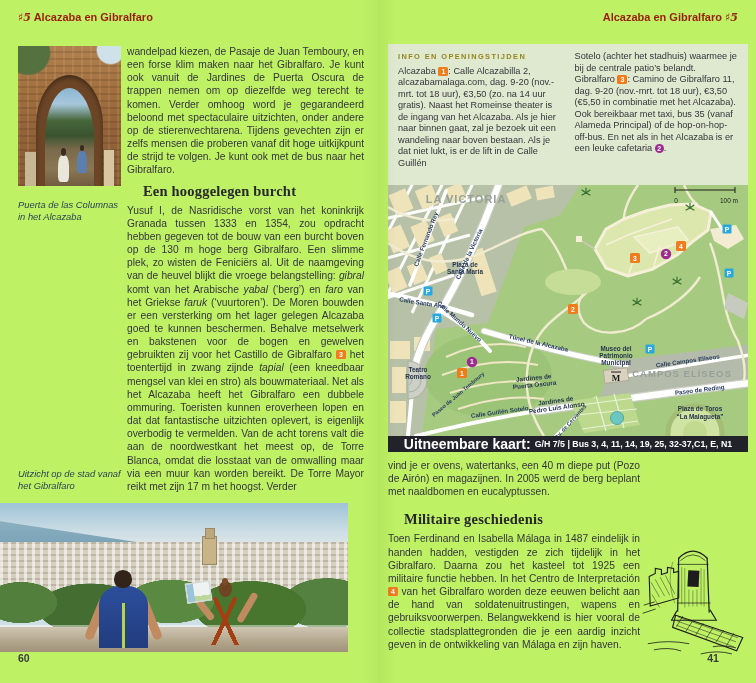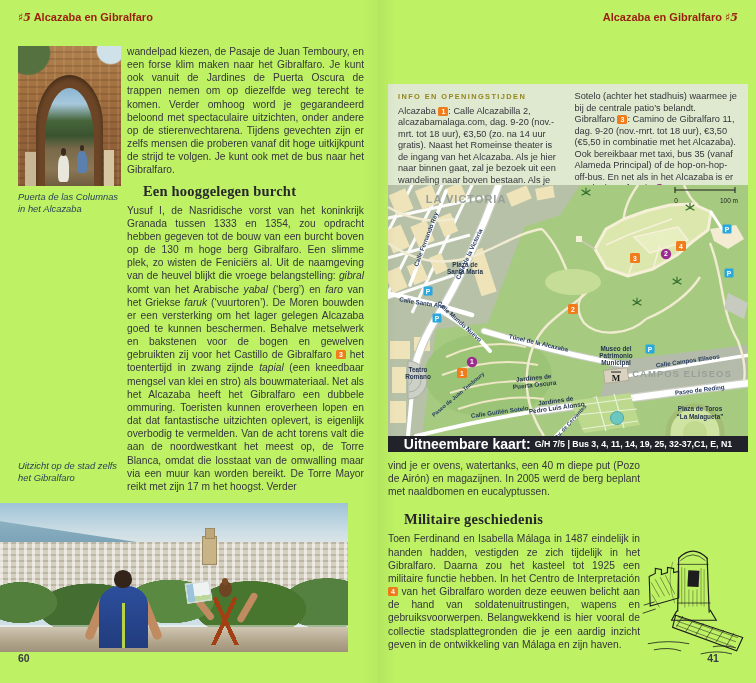--- a/index.html
+++ b/index.html
@@ -13,21 +13,21 @@
   .hdr .marker{font-family:"DejaVu Serif",serif;font-style:italic;font-weight:bold;}
   #hdr-left{left:18px;} #hdr-right{right:18px;text-align:right;}
   
   p.bodytext{margin:0;font-size:10.25px;line-height:13.15px;text-align:justify;color:#35353c;}
   h2.sec{margin:6px 0 5px 16px;font-family:"Liberation Serif",serif;font-size:14.5px;line-height:16px;
          font-weight:600;color:#27272b;letter-spacing:.2px;}
   .b{font-weight:normal;} .i{font-style:italic;}
   .badge-sq,.badge-ci{display:inline-block;min-width:9px;height:9px;line-height:9.5px;background:#f07c1b;
         color:#fff;font-size:7px;font-weight:bold;text-align:center;border-radius:1.5px;vertical-align:1px;padding:0 .5px;}
   .badge-ci{background:#9c2b8f;border-radius:50%;width:9px;padding:0;}
-  .caption{font-size:9.4px;line-height:11.6px;font-style:italic;color:#2c4355;}
+  .caption{font-size:9.4px;line-height:11.6px;font-style:italic;color:#2c4355;margin-top:8px;}
   .pagenum{font-size:10.5px;font-weight:bold;color:#3b3b41;}
   
   #lp-text{left:127px;top:45px;width:237px;}
   #lp-para1{margin-bottom:0;}
   #cap1{left:18px;top:191px;width:104px;}
   #cap2{left:18px;top:460px;width:112px;}
   #pn40{left:18px;top:652px;} #pn41{left:688px;top:652px;width:50px;text-align:center;}
   
   .photo{overflow:hidden;}
   #photo1{left:18px;top:46px;width:103px;height:140px;background:
@@ -80,21 +80,21 @@
   #fig-woman .head::before{content:"";position:absolute;left:26%;top:-18%;width:48%;height:40%;background:#7a4c28;border-radius:50%;}
   #fig-woman .arm-l{position:absolute;left:-6%;top:16%;width:14%;height:50%;border-radius:8px;transform:rotate(-38deg);}
   #fig-woman .arm-r{position:absolute;right:-4%;top:18%;width:14%;height:50%;border-radius:8px;transform:rotate(30deg);}
   #fig-woman .torso{position:absolute;left:12%;top:25%;width:76%;height:75%;
       background:linear-gradient(180deg,#ef6a1d,#d4571a);border-radius:45% 45% 6% 6%/32% 32% 0 0;
       background-image:linear-gradient(115deg,rgba(0,0,0,0) 46%,#a33f12 46% 54%,rgba(0,0,0,0) 54%),
       linear-gradient(65deg,rgba(0,0,0,0) 46%,#a33f12 46% 54%,rgba(0,0,0,0) 54%);}
   #fig-woman .foldmap{position:absolute;left:-34%;top:4%;width:50%;height:28%;background:#eef2f0;border:1px solid #cfd6d2;
       transform:rotate(-8deg);background-image:linear-gradient(90deg,#9cc3dc 0 30%,rgba(0,0,0,0) 30%),linear-gradient(0deg,#bcd79a 0 28%,rgba(0,0,0,0) 28%);}
   
-  #infobox{left:388px;top:44px;width:360px;height:141px;background:#dfe9cf;box-sizing:border-box;padding:7px 10px 6px 10px;margin-top:40px;}
+  #infobox{left:388px;top:44px;width:360px;height:141px;background:#dfe9cf;box-sizing:border-box;padding:7px 10px 6px 10px;}
   .ib-title{font-size:7.4px;font-weight:bold;letter-spacing:1.4px;color:#95851e;margin-bottom:3px;}
   .ib-row{display:flex;gap:13px;}
   .ib-col{width:164px;font-size:9.2px;line-height:11.5px;color:#34343b;text-align:left;}
   .ib-col .badge-sq,.ib-col .badge-ci{vertical-align:0;}
   
   #map{left:388px;top:185px;width:360px;height:251px;}
   .mt-street{font-family:"Liberation Sans",sans-serif;font-size:6.2px;font-weight:700;fill:#263c60;}
   .mt-small{font-size:5.5px;}
   .mt-place{font-family:"Liberation Sans",sans-serif;font-size:6.4px;font-weight:700;fill:#26364e;}
   .mt-dist{font-family:"Liberation Sans",sans-serif;font-weight:700;fill:#97a098;letter-spacing:1px;}
@@ -134,21 +134,21 @@
     <div class="walker" id="walker2"></div>
   </div>
   <div class="abs caption" id="cap1">Puerta de las Columnas in het Alcazaba</div>
 
   <div class="abs" id="lp-text">
     <p class="bodytext" id="lp-para1">wandelpad kiezen, de Pasaje de Juan Temboury, en een forse klim maken naar het Gibralfaro. Je kunt ook vanuit de Jardines de Puerta Oscura de trappen nemen om op diezelfde weg terecht te komen. Verder omhoog word je gegarandeerd beloond met spectaculaire uitzichten, onder andere op de stierenvechtarena. Tijdens gevechten zijn er zelfs mensen die proberen vanaf dit hoge uitkijkpunt de strijd te volgen. Je kunt ook met de bus naar het Gibralfaro.</p>
     <h2 class="sec">Een hooggelegen burcht</h2>
     <p class="bodytext"><span>Yusuf I, de Nasridische vorst van het koninkrijk Granada tussen 1333 en 1354, zou opdracht hebben gegeven tot de bouw van een burcht boven op de 130 m hoge berg Gibralfaro. Een slimme plek, zo wisten de Feniciërs al. Uit de naamgeving van de heuvel blijkt die vroege belangstelling: </span><span class="i">gibral</span><span> komt van het Arabische </span><span class="i">yabal</span><span> (‘berg’) en </span><span class="i">faro</span><span> van het Griekse </span><span class="i">faruk</span><span> (‘vuurtoren’). De Moren bouwden er een versterking om het lager gelegen Alcazaba goed te kunnen beschermen. Behalve metselwerk en bakstenen voor de bogen en gewelven gebruikten zij voor het </span><span class="b">Castillo de Gibralfaro </span><span class="badge-sq">3</span><span> het toentertijd in zwang zijnde </span><span class="i">tapial</span><span> (een kneedbaar mengsel van klei en stro) als bouwmateriaal. Net als het Alcazaba heeft het Gibralfaro een dubbele ommuring. Toeristen kunnen eroverheen lopen en dat dat fantastische uitzichten oplevert, is eigenlijk overbodig te vermelden. Van de acht torens valt die aan de noordwestkant het meest op, de Torre Blanca, omdat die losstaat van de omwalling maar via een muur kan worden bereikt. De Torre Mayor reikt met zijn 17 m het hoogst. Verder</span></p>
   </div>
 
-  <div class="abs caption" id="cap2">Uitzicht op de stad zelfs het Gibralfaro</div>
+  <div class="abs caption" id="cap2">Uitzicht op de stad vanaf het Gibralfaro</div>
 
   <div class="abs photo" id="photo2">
     <div class="sky"></div>
     <div class="sea"></div>
     <div class="ship"></div>
     <div class="city"></div>
     <div class="cathedral"></div>
     <div class="trees"></div>
     <div class="wall"></div>
     <div class="fig" id="fig-man">

